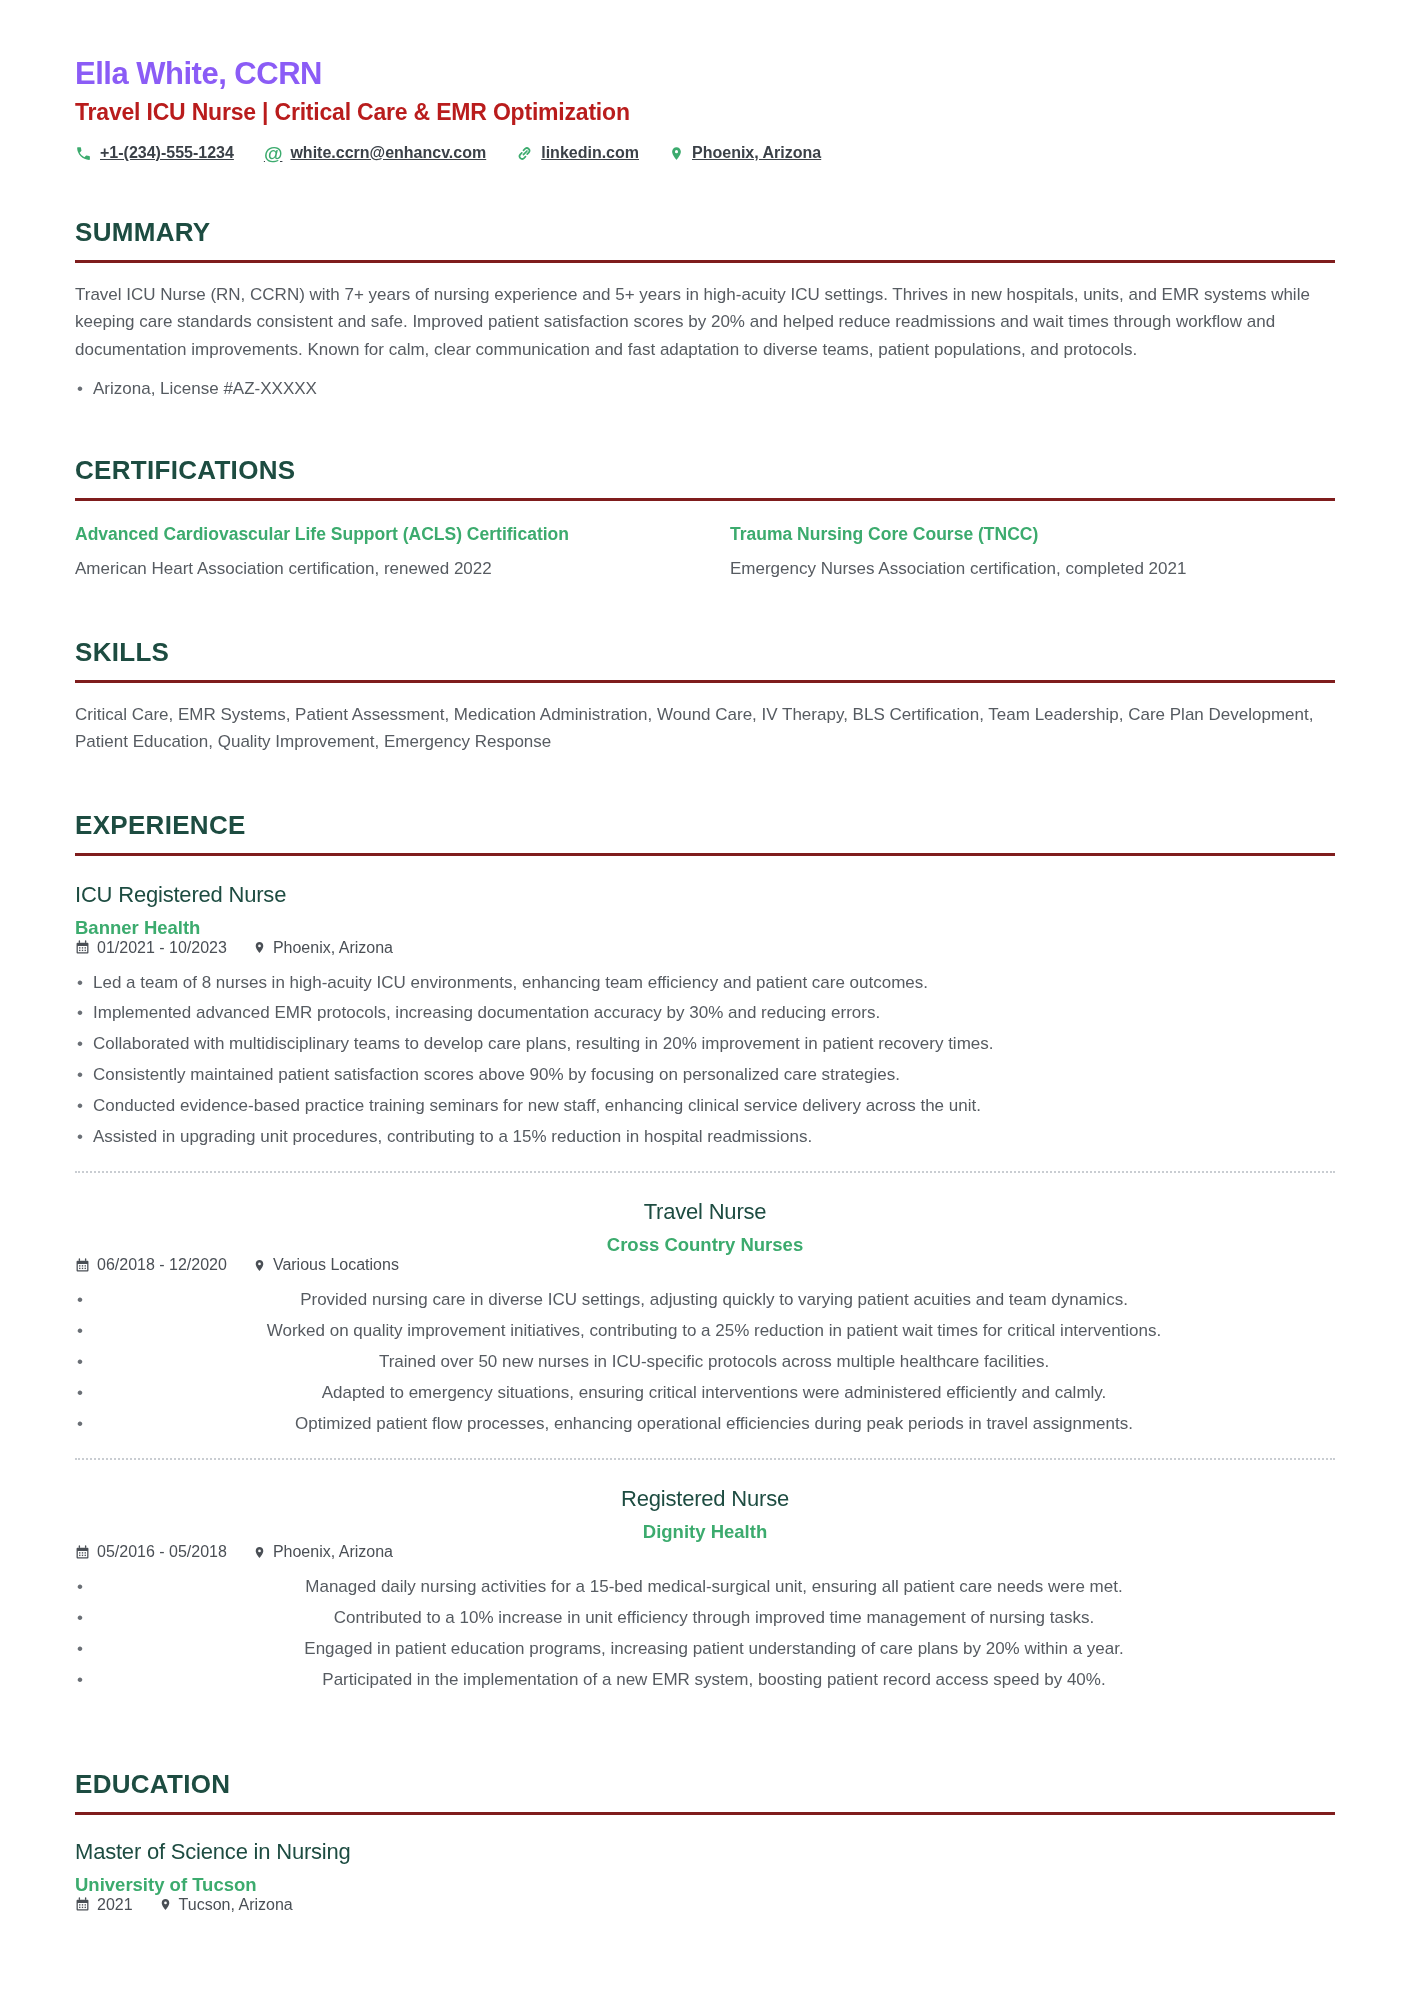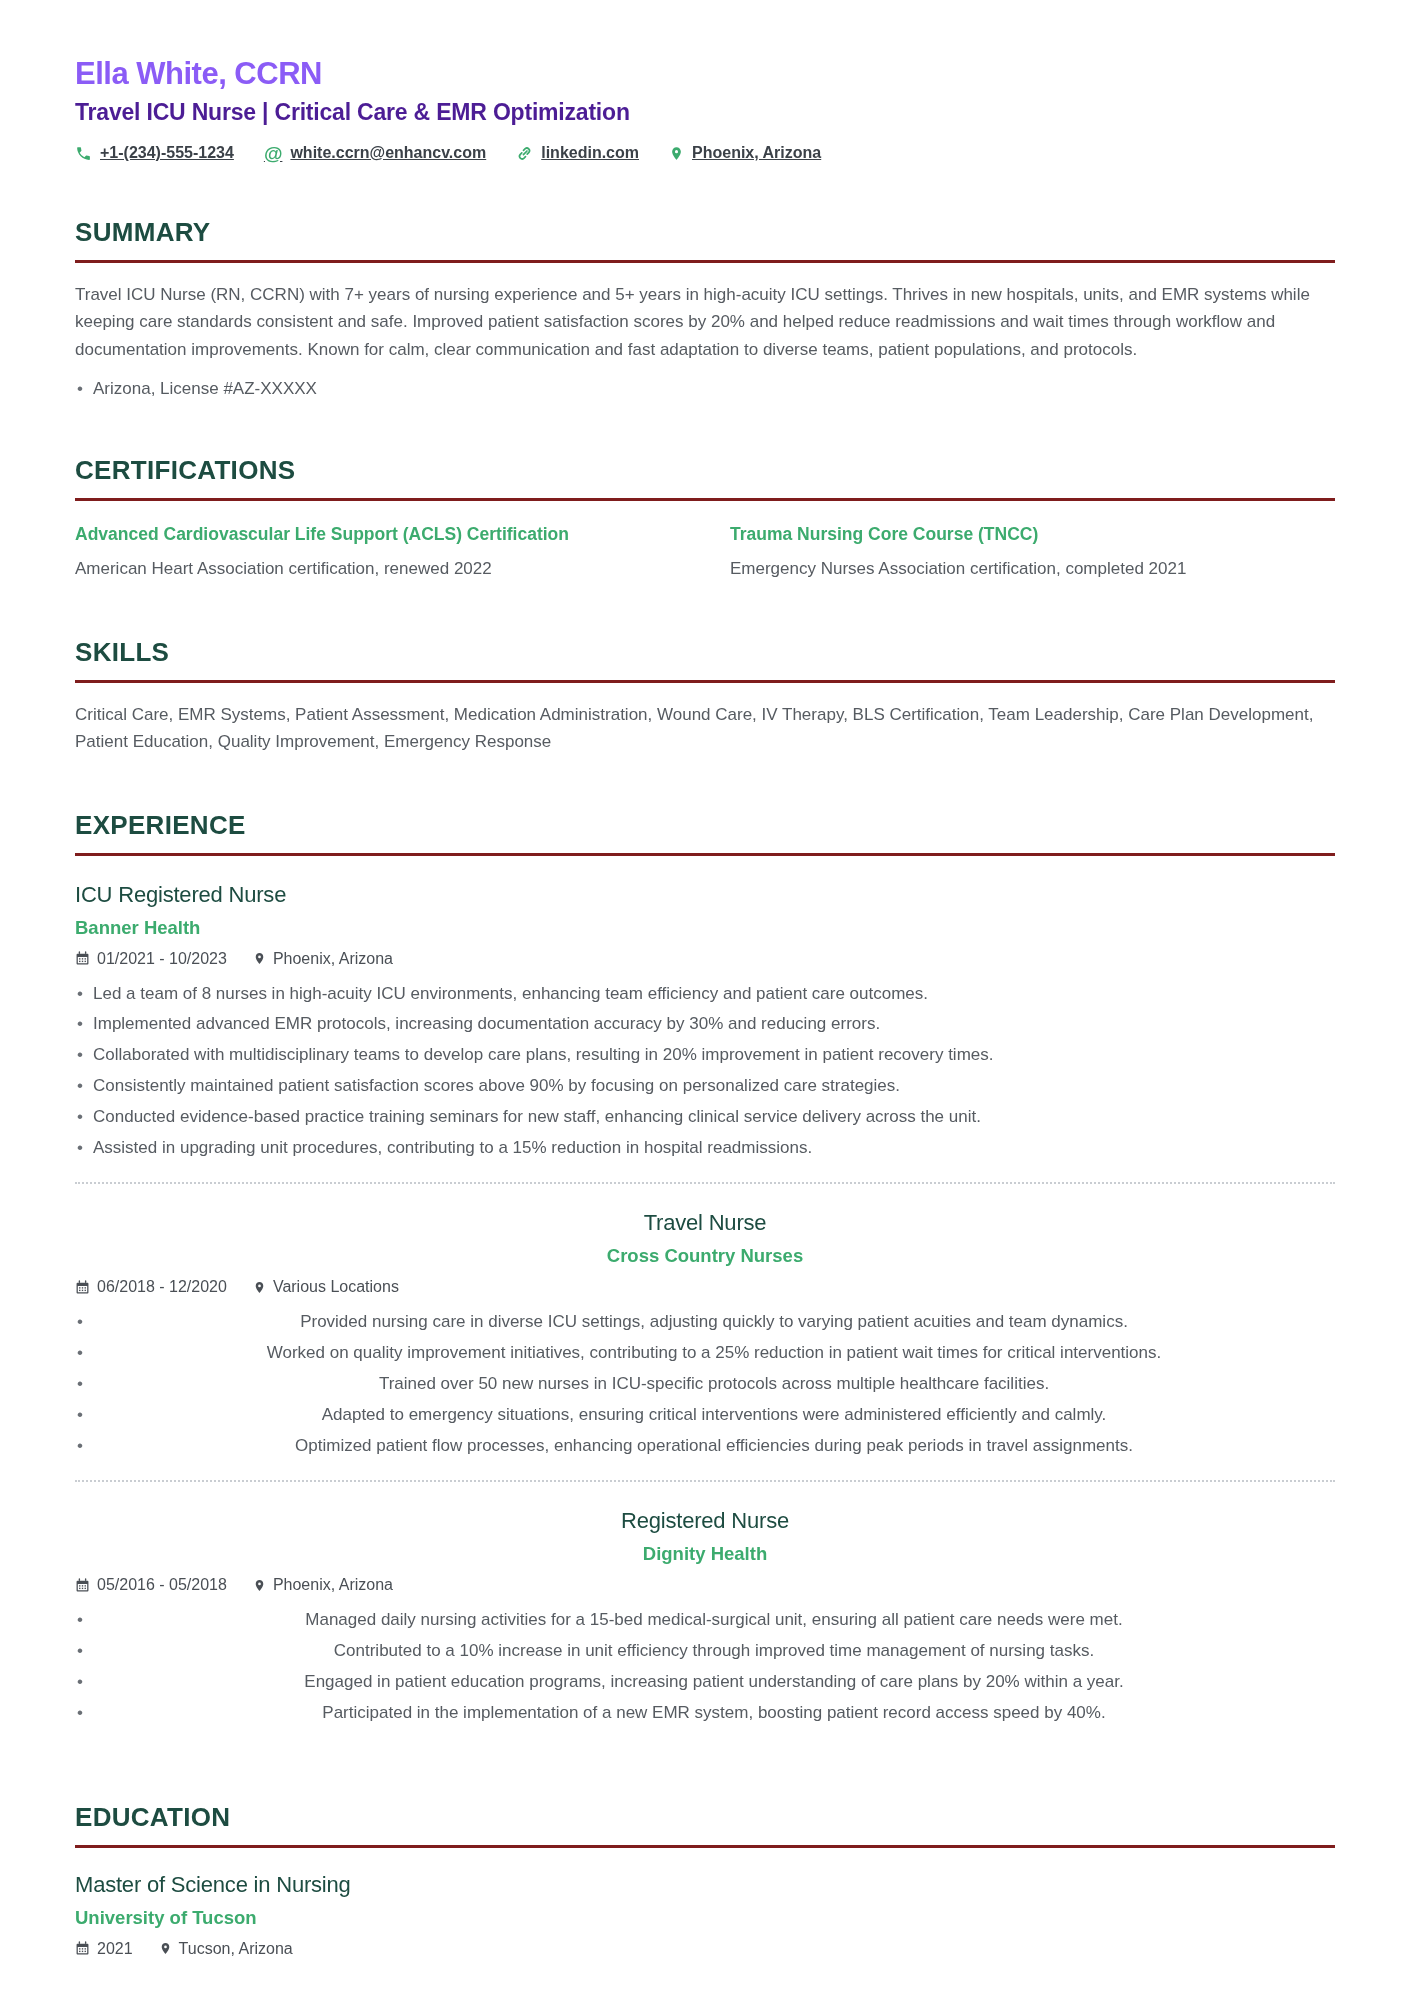--- a/index.html
+++ b/index.html
@@ -10,21 +10,21 @@
     color:#565b61;
   }
   .page { padding:58px 75px 0 75px; width:1410px; }
 
   
   .name {
     font-size:31px; font-weight:700; color:#8b5cf6;
     letter-spacing:-0.5px; line-height:1.05;
   }
   .headline {
-    font-size:23px; font-weight:700; color:#4c1d95;
+    font-size:23px; font-weight:700; color:#b91c1c;
     margin-top:8px; letter-spacing:-0.2px;
   }
   .contact-row {
     display:flex; align-items:center; gap:30px;
     margin-top:18px; font-size:16px; font-weight:700; color:#3b4148;
   }
   .contact-item { display:flex; align-items:center; gap:8px;text-decoration:underline; }
   .contact-item .ico { color:#3cab6e; display:inline-flex; }
   .ico svg { display:block; }
   .at-glyph { color:#3cab6e; font-weight:700; font-size:19px; line-height:1; }
@@ -55,21 +55,21 @@
   .cert-title { font-size:17.5px; font-weight:700; color:#3cab6e; line-height:1.5; }
   .cert-desc  { font-size:17px; color:#565b61; line-height:1.55; margin-top:9px; }
 
   
   .job { padding:26px 0 16px 0; }
   .job.divided { border-top:2px dotted #c9cdd2;text-align:center; }
   .job-title { font-size:22px; font-weight:400; color:#1d4c41; letter-spacing:-0.2px; }
   .company   { font-size:18.5px; font-weight:700; color:#3cab6e; margin-top:9px; }
   .meta-row  {
     display:flex; align-items:center; gap:26px;
-    margin-top:11px; font-size:16px; color:#4a4f55;
+    font-size:16px; color:#4a4f55;
   }
   .meta-item { display:flex; align-items:center; gap:7px; }
   .meta-item .ico { color:#4a4f55; }
 
   
   .edu-entry { margin-top:24px; }
 </style>
 </head>
 <body>
 

